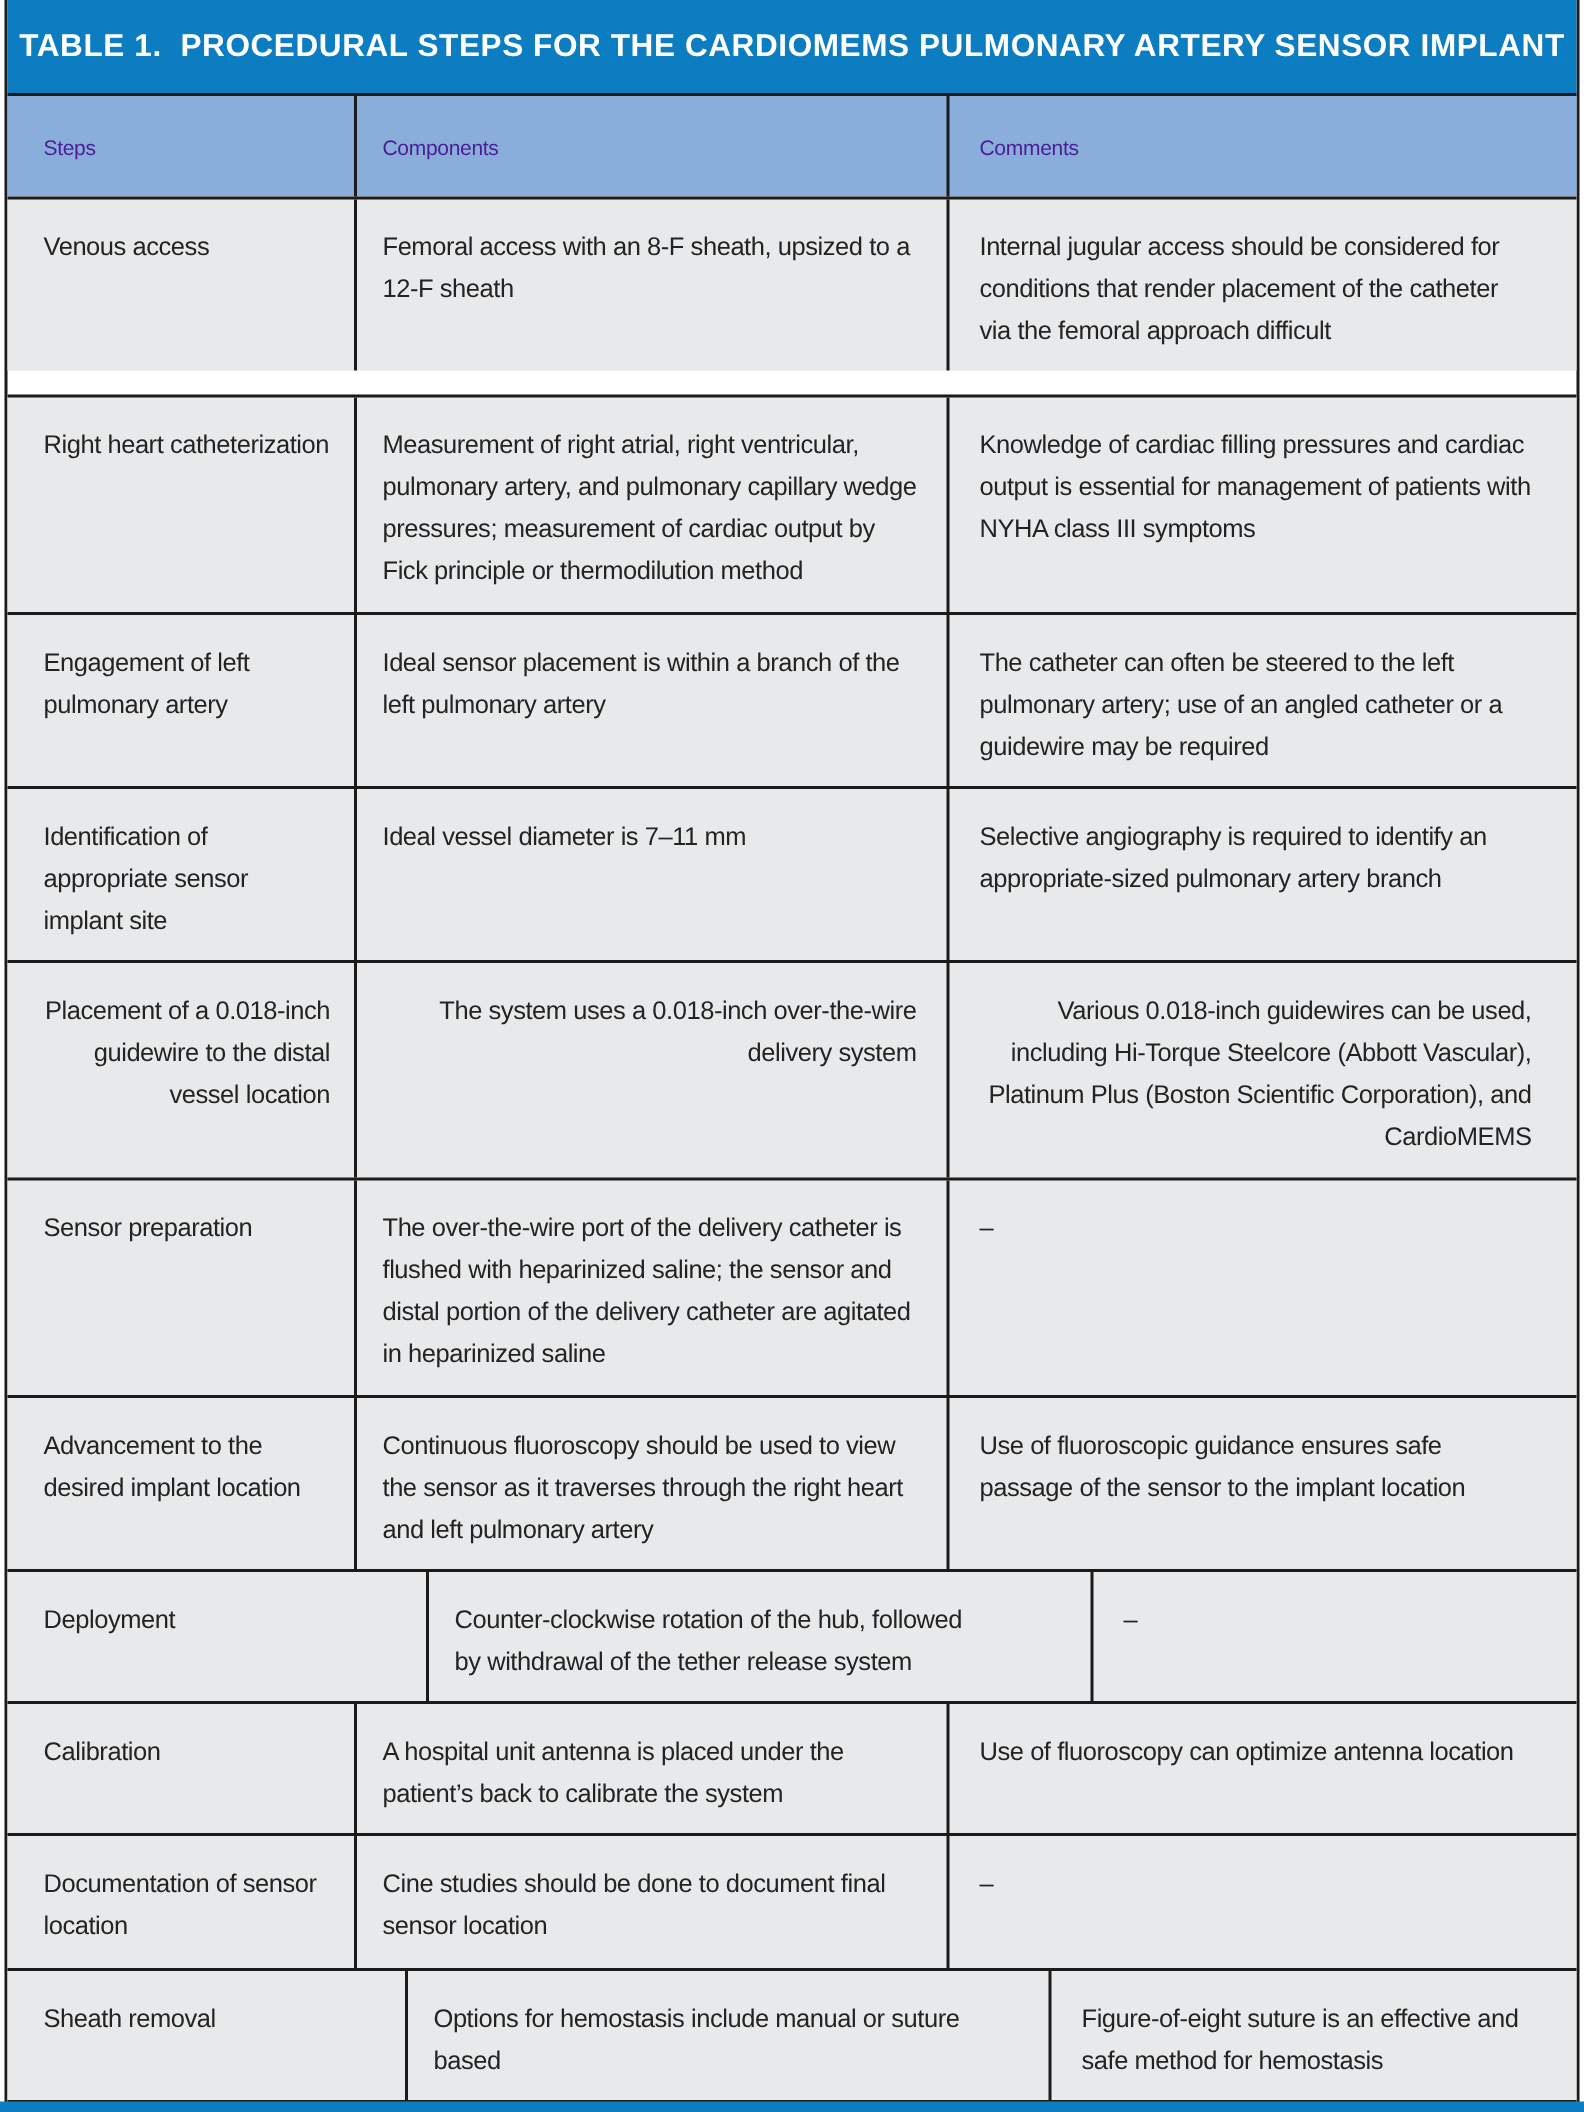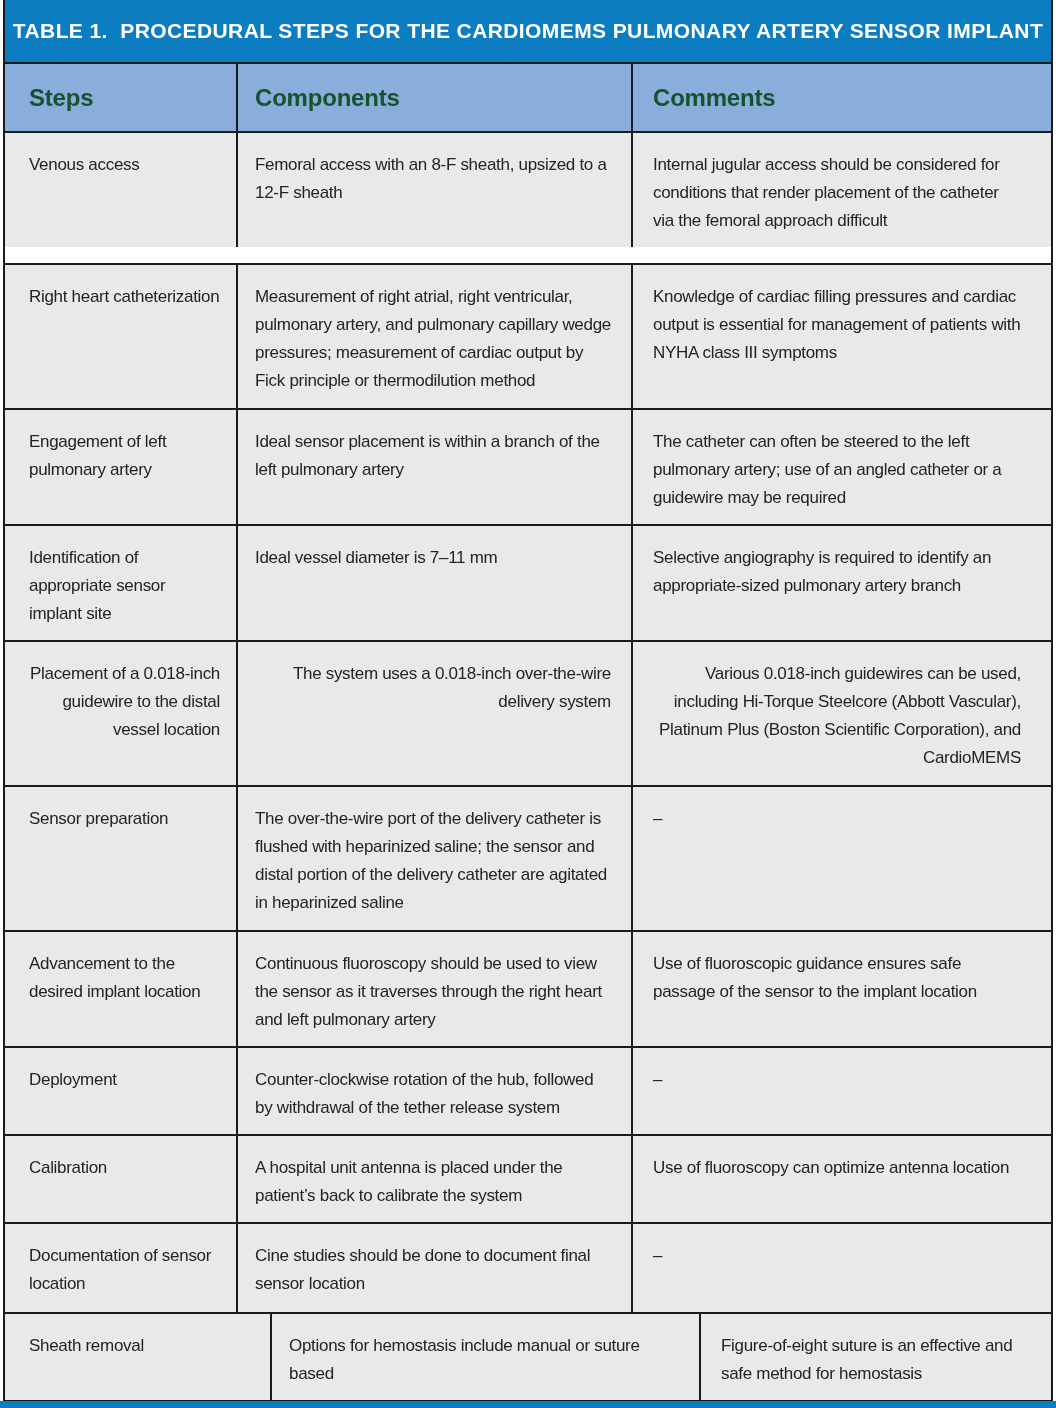--- a/index.html
+++ b/index.html
@@ -39,23 +39,23 @@
   }
   .grid-row {
     display: grid;
     grid-template-columns: 231px 395px 1fr;
     box-sizing: border-box;
   }
   .header-row {
     background: var(--header-bg, #8aaedb);
     border-top: 2px solid var(--border, #1b1b1b);
     min-height: 69px;
-    font-weight: bold;
-    font-size: 24px;
-    color: #14532d;
+    font-weight: normal;
+    font-size: 14px;
+    color: #4c1d95;
   }
   .header-cell {
     display: flex;
     align-items: center;
     box-sizing: border-box;
     padding: 0 14px 0 24px;
     border-left: 2px solid var(--border, #1b1b1b);
     letter-spacing: -0.2px;
   }
   .header-cell.c2 { padding-left: 17px; }
@@ -77,21 +77,21 @@
   .cell.c2 { padding-left: 17px; padding-right: 20px; }
   .cell.c3 { padding-left: 20px; padding-right: 30px; }
   .cell:first-child { border-left: none; }
   .table-body .row:nth-child(1)  { min-height: 114px; }
   .table-body .row:nth-child(2)  { min-height: 145px; margin-top: 16px; }
   .table-body .row:nth-child(3)  { min-height: 110px; }
   .table-body .row:nth-child(4)  { min-height: 90px;  }
   .table-body .row:nth-child(5)  { min-height: 145px; text-align: right; }
   .table-body .row:nth-child(6)  { min-height: 145px; }
   .table-body .row:nth-child(7)  { min-height: 115px; }
-  .table-body .row:nth-child(8)  { min-height: 85px;  }
+  .table-body .row:nth-child(8)  { min-height: 85px; gap: 48px;  }
   .table-body .row:nth-child(9)  { min-height: 85px;  }
   .table-body .row:nth-child(10) { min-height: 90px;  }
   .table-body .row:nth-child(11) { min-height: 88px; gap: 34px;  }
   .footnote-row {
     border-top: 2px solid var(--border, #1b1b1b);
     background: var(--cell-bg, #e8e9ea);
     box-sizing: border-box;
     min-height: 56px;
     padding: 17px 16px 0 24px;
     font-size: 17px;

